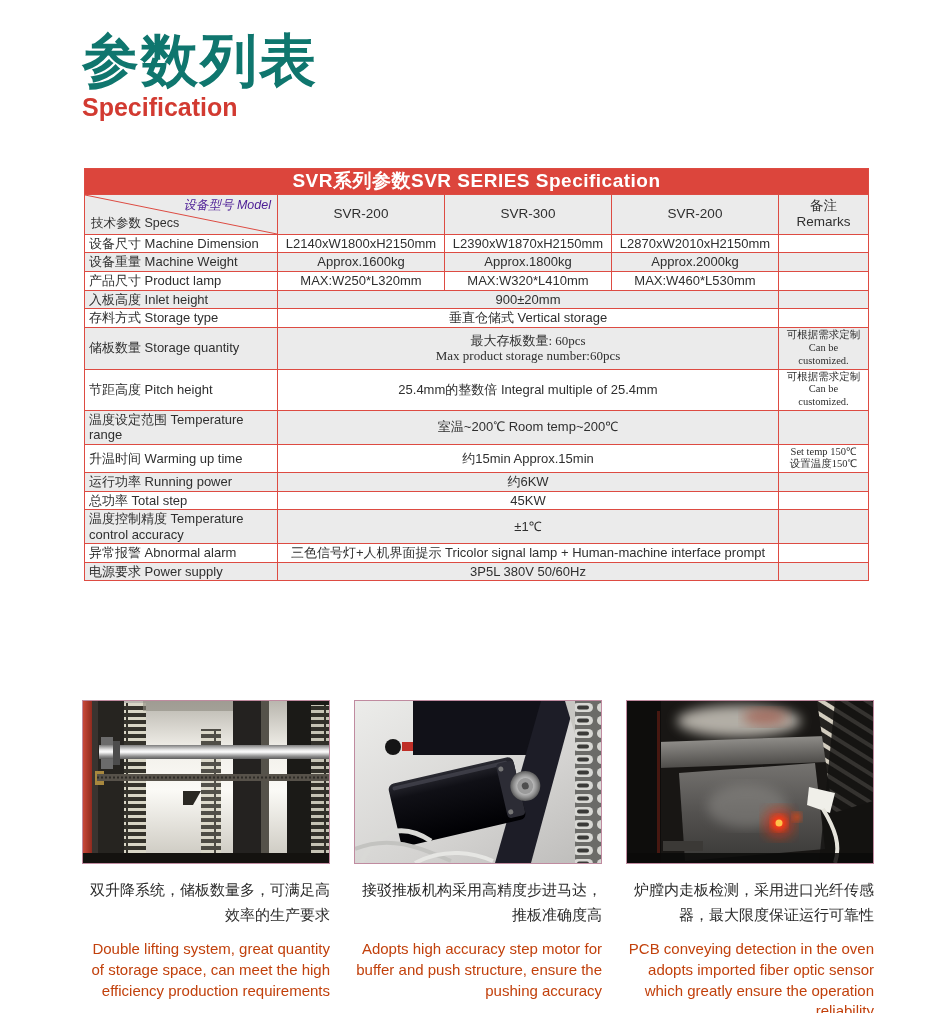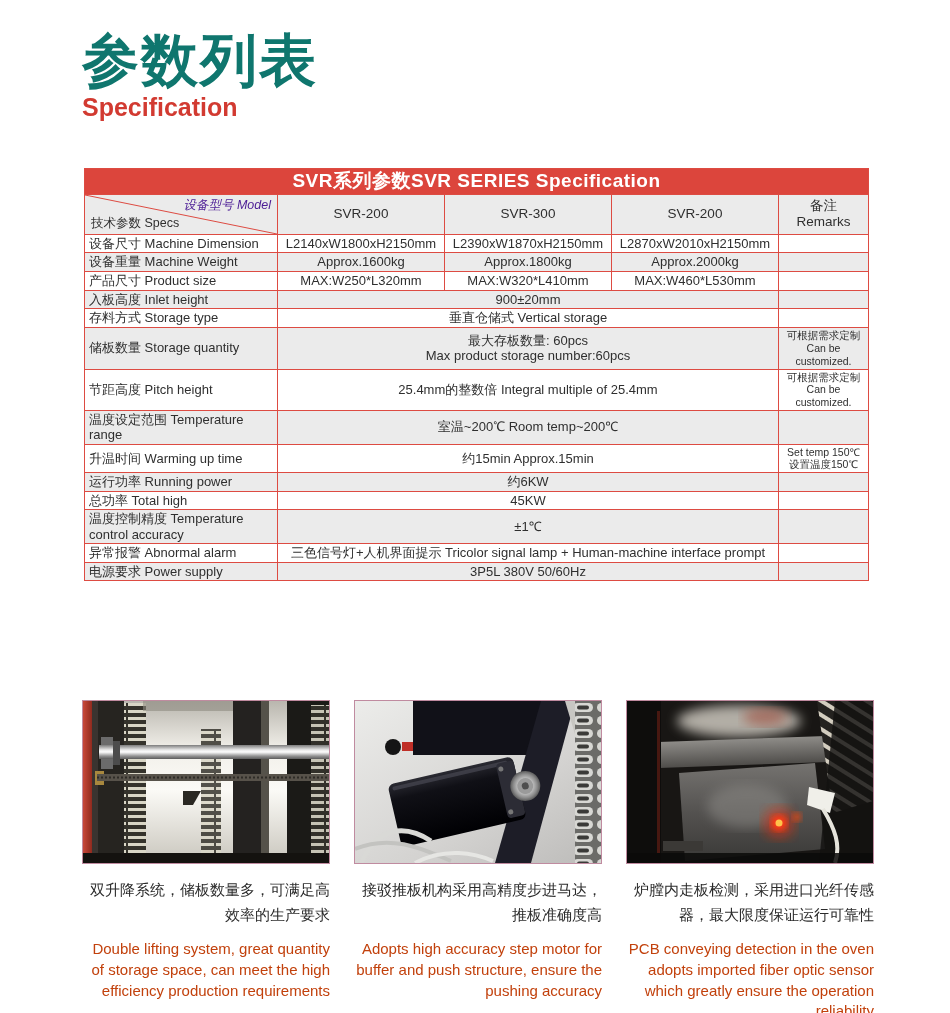--- a/index.html
+++ b/index.html
@@ -50,21 +50,21 @@
     letter-spacing: 0.5px;
   }
   tr.hdr td { background: #ebebeb; height: 40px; text-align: center; font-size: 13.5px; }
   tr.gray td { background: #ebebeb; }
   tr.white td { background: #ffffff; }
   tr.row { height: 17px; }
   tr.row-tall { height: 42px; }
   td.lbl { text-align: left; padding-left: 9px; font-size: 13px; }
   td.val { text-align: center; }
   td.rmk { text-align: center; font-size: 10.5px; line-height: 1.15; padding: 1px 1px; }
-  .pre { white-space: pre-line; }
+  .pre { white-space: pre-line; font-family: Liberation Serif, serif; }
 
   
   td.corner { position: relative; padding: 0; }
   td.corner .diag { position: absolute; inset: 0; width: 100%; height: 100%; }
   td.corner .c-top {
     position: absolute; top: 3px; right: 6px;
     font-size: 12.5px; color: #4c1d95; font-style: italic;
   }
   td.corner .c-bot {
     position: absolute; bottom: 3px; left: 6px;
@@ -139,21 +139,21 @@
       <td class="rmk"></td>
     </tr>
     <tr class="row gray">
       <td class="lbl">设备重量 Machine Weight</td>
       <td class="val">Approx.1600kg</td>
       <td class="val">Approx.1800kg</td>
       <td class="val">Approx.2000kg</td>
       <td class="rmk"></td>
     </tr>
     <tr class="row white">
-      <td class="lbl">产品尺寸 Product size</td>
+      <td class="lbl">产品尺寸 Product lamp</td>
       <td class="val">MAX:W250*L320mm</td>
       <td class="val">MAX:W320*L410mm</td>
       <td class="val">MAX:W460*L530mm</td>
       <td class="rmk"></td>
     </tr>
     <tr class="row gray">
       <td class="lbl">入板高度 Inlet height</td>
       <td class="val" colspan="3">900±20mm</td>
       <td class="rmk"></td>
     </tr>
@@ -185,21 +185,21 @@
       <td class="val" colspan="3">约15min Approx.15min</td>
       <td class="rmk pre">Set temp 150℃
 设置温度150℃</td>
     </tr>
     <tr class="row gray">
       <td class="lbl">运行功率 Running power</td>
       <td class="val" colspan="3">约6KW</td>
       <td class="rmk"></td>
     </tr>
     <tr class="row white">
-      <td class="lbl">总功率 Total high</td>
+      <td class="lbl">总功率 Total step</td>
       <td class="val" colspan="3">45KW</td>
       <td class="rmk"></td>
     </tr>
     <tr class="row gray">
       <td class="lbl">温度控制精度 Temperature control accuracy</td>
       <td class="val" colspan="3">±1℃</td>
       <td class="rmk"></td>
     </tr>
     <tr class="row white">
       <td class="lbl">异常报警 Abnormal alarm</td>

